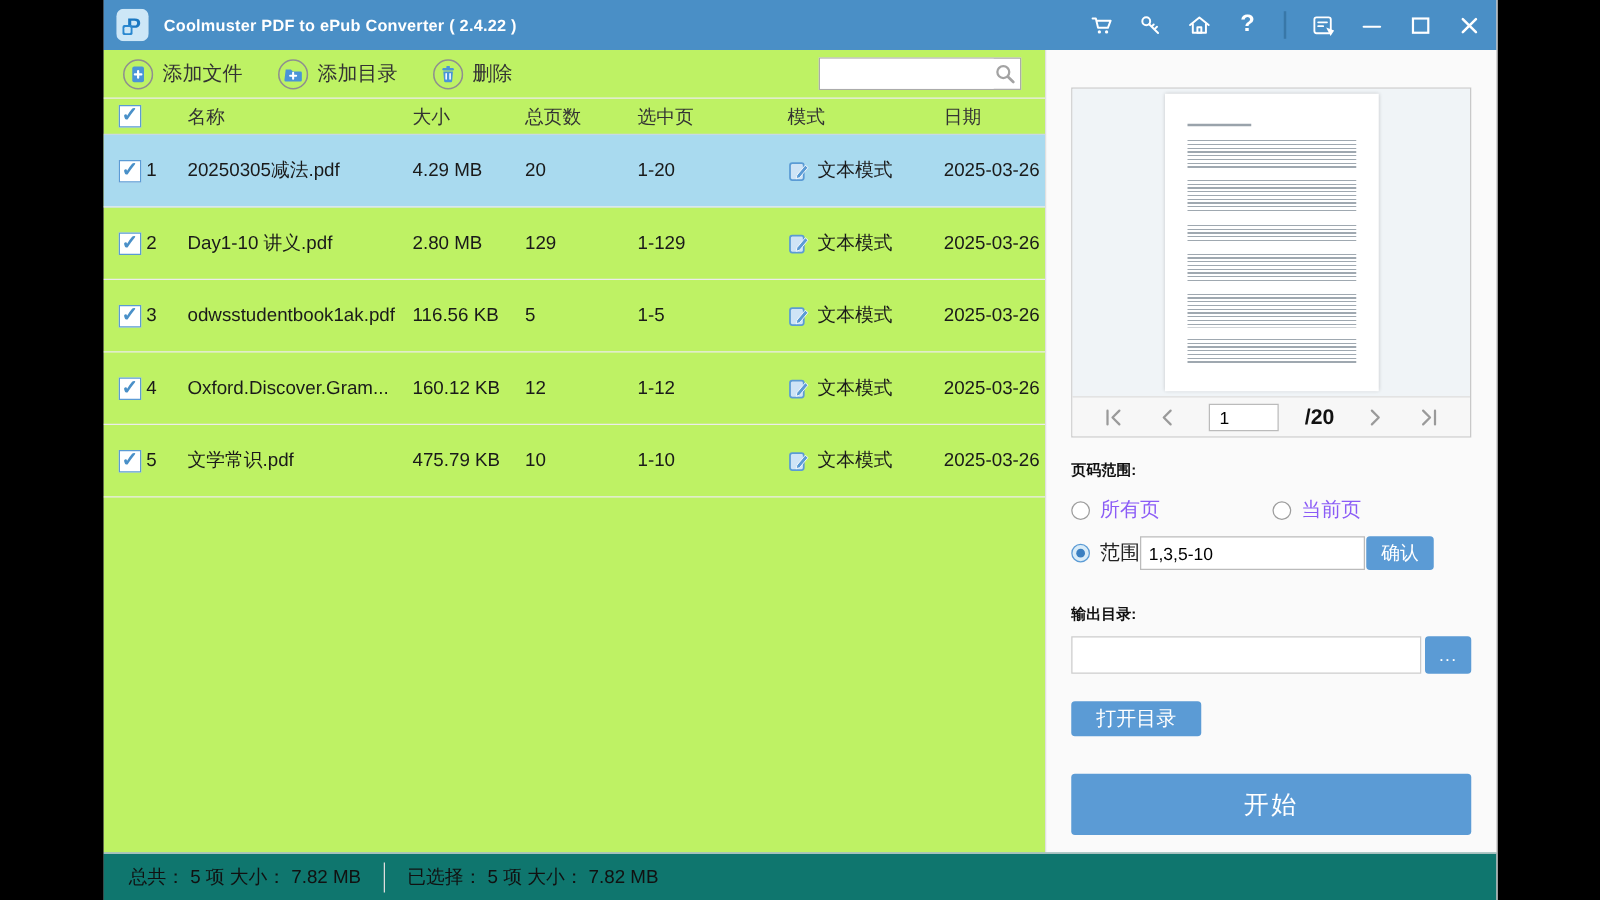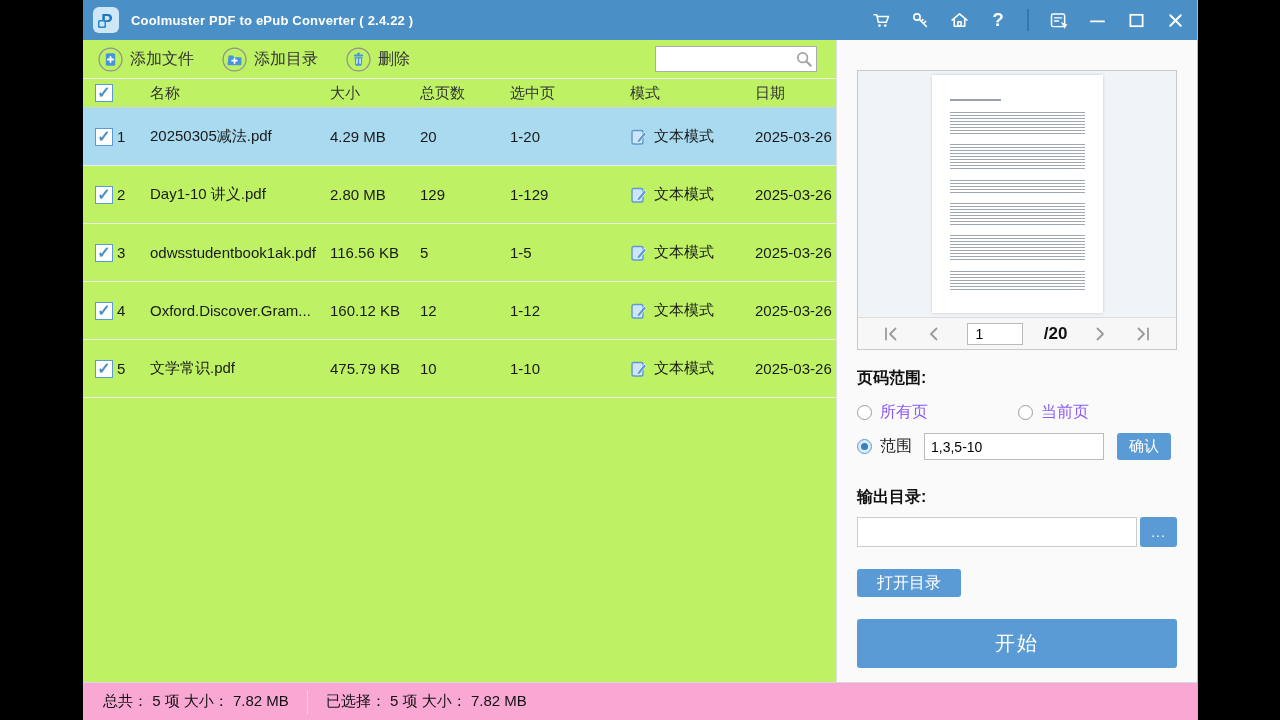--- a/index.html
+++ b/index.html
@@ -62,42 +62,42 @@
   .para { background:repeating-linear-gradient(to bottom,#9fa8b0 0,#9fa8b0 1px,transparent 1px,transparent 3px);
     margin-bottom:9px; }
   .pv-nav { height:32px; border-top:1px solid #ddd; background:#f7f7f7; display:flex;
     align-items:center; justify-content:space-between; padding:0 22px; }
   .pv-btn { width:22px; height:22px; display:flex; align-items:center; justify-content:center; cursor:pointer; }
   .pv-btn svg { width:16px; height:16px; }
   .pv-page-input { width:56px; height:22px; border:1px solid #bbb; background:#fff; text-align:left;
     padding-left:8px; font-size:14px; outline:none; }
   .pv-total { font-size:17px; font-weight:bold; color:#111; }
 
-  .section-label { font-size:16px; font-weight:bold; color:#111; margin-top:18px; }
+  .section-label { font-size:12px; font-weight:bold; color:#111; margin-top:18px; }
   .radio-row { display:flex; align-items:center; margin-top:13px; font-size:16px; color:#8b5cf6; }
   .radio-item { display:flex; align-items:center; gap:8px; cursor:pointer; }
   .radio-item.first { width:161px; }
   .radio { width:15px; height:15px; border:1px solid #9d9d9d; border-radius:50%; background:#fff;
     display:inline-flex; align-items:center; justify-content:center; flex:0 0 auto; }
   .radio.on { border-color:#5b9bd5; background:#d9ecf8; }
   .radio.on::after { content:""; width:7px; height:7px; border-radius:50%; background:#3a7fc1; }
-  .range-row { display:flex; align-items:center; margin-top:10px; gap:12px; font-size:16px; color:#222; }
+  .range-row { display:flex; align-items:center; margin-top:10px; gap:0; font-size:16px; color:#222; }
   .range-input { width:180px; height:27px; border:1px solid #bbb; background:#fff; font-size:14px;
     padding:0 6px; outline:none; }
   .btn-blue { background:#5b9bd5; color:#fff; border:none; border-radius:3px; cursor:pointer;
     font-size:15px; font-family:"Liberation Sans",sans-serif; }
   .confirm-btn { width:54px; height:27px; margin-left:1px; }
   .out-row { display:flex; align-items:center; margin-top:9px; gap:3px; }
   .out-input { flex:1; height:30px; border:1px solid #ccc; background:#fff; padding:0 6px; font-size:14px; outline:none; min-width:0; }
   .browse-btn { width:37px; height:30px; font-size:14px; letter-spacing:1px; }
   .open-btn { width:104px; height:28px; margin-top:22px; font-size:16px; }
   .start-btn { margin-top:auto; margin-bottom:14px; width:100%; height:49px; font-size:20px; letter-spacing:2px; }
 
   
-  .status-bar { height:38px; flex:0 0 auto; background:#f9a8d4; border-top:1px solid #d9d9d9;
+  .status-bar { height:38px; flex:0 0 auto; background:#0f766e; border-top:1px solid #d9d9d9;
     display:flex; align-items:center; padding-left:20px; font-size:15px; color:#111; }
   .status-sep { width:1px; height:24px; background:#ddd; margin:0 18px; }
 </style>
 </head>
 <body>
 
 <div class="app-window">
 
   <div class="titlebar">
     <svg class="app-logo" viewBox="0 0 26 26">

